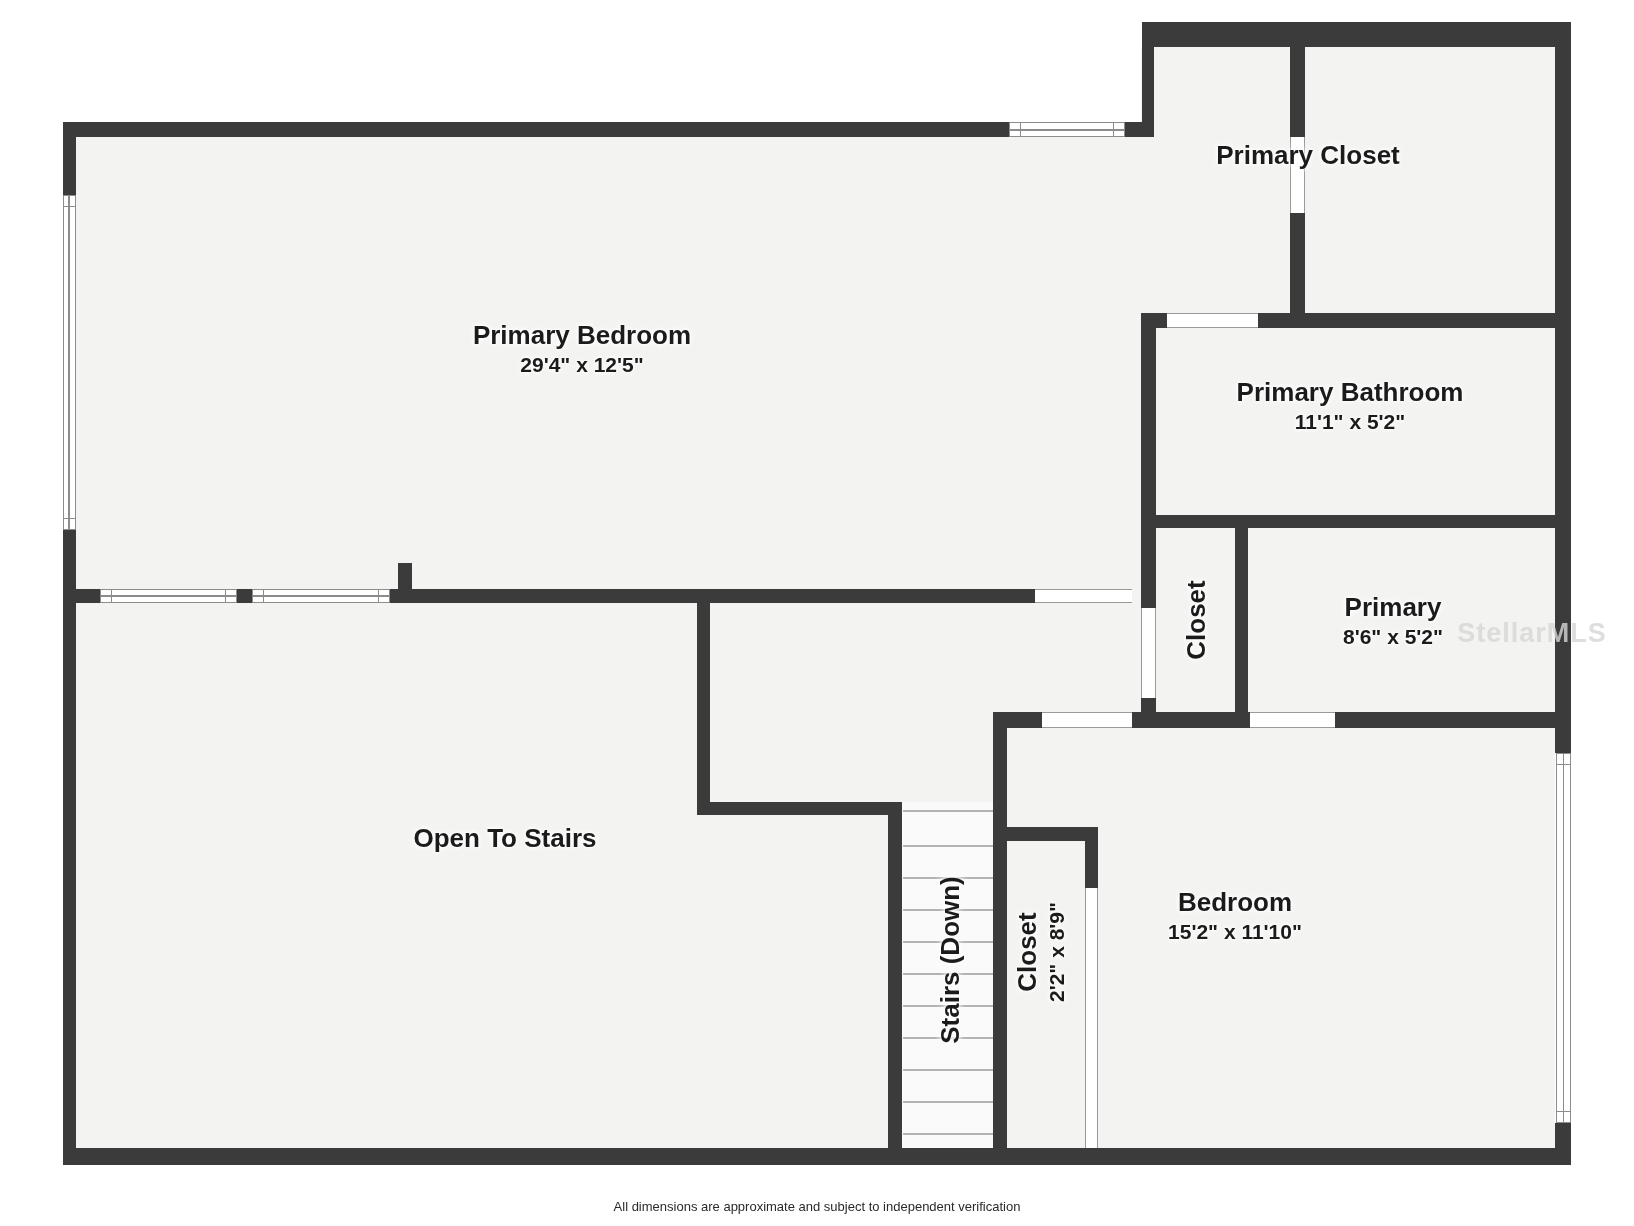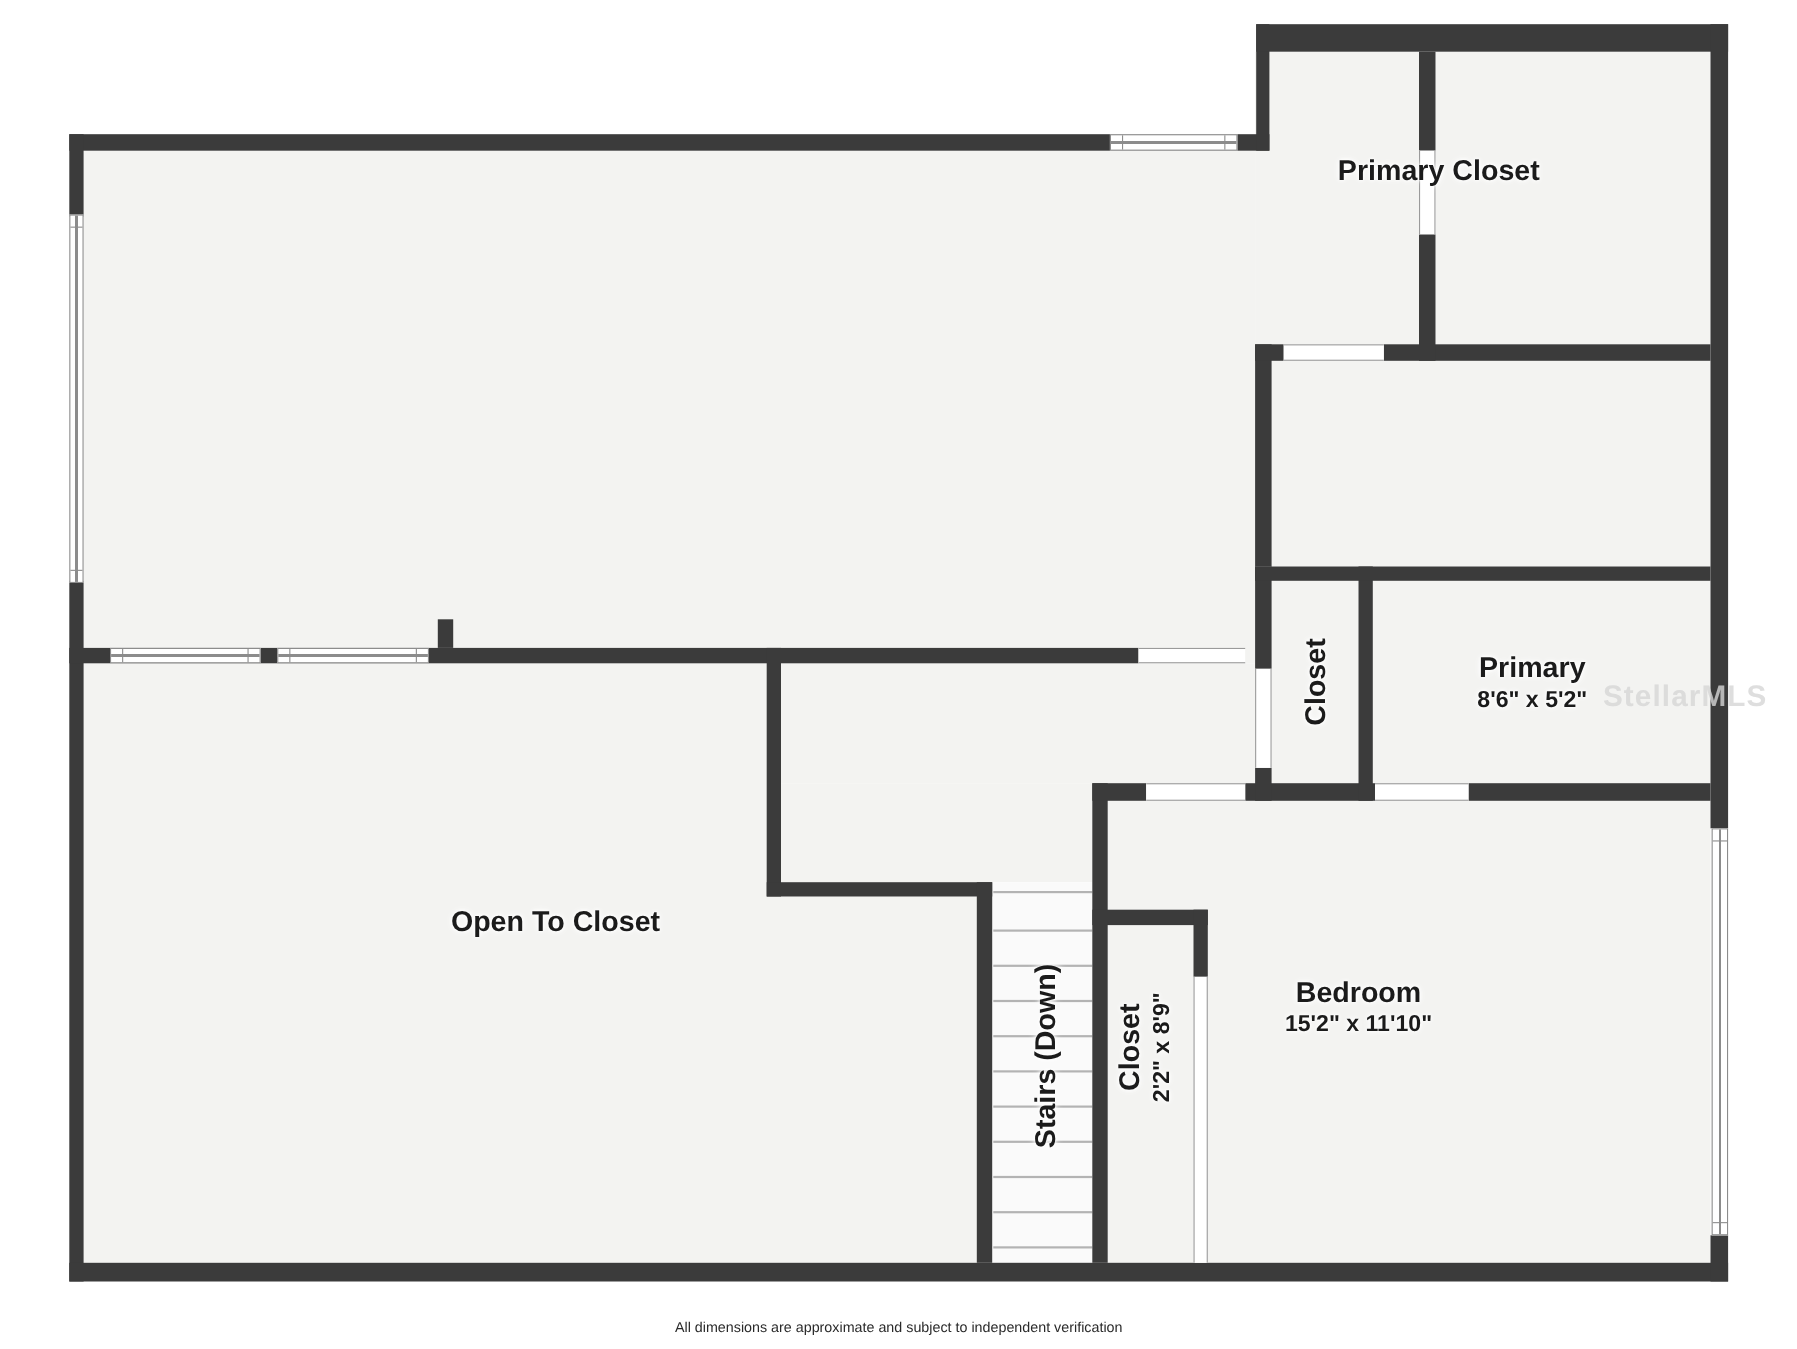--- a/index.html
+++ b/index.html
@@ -113,34 +113,42 @@
   <div class="door h" style="left:1042px;top:712px;width:90px;height:16px"></div>
   <div class="door h" style="left:1250px;top:712px;width:85px;height:16px"></div>
   <div class="door v" style="left:1085px;top:888px;width:13px;height:260px"></div>
 
   <div class="win v" style="left:63px;top:195px;width:13px;height:335px"></div>
   <div class="win h" style="left:1009px;top:122px;width:116px;height:15px"></div>
   <div class="win h" style="left:100px;top:589px;width:137px;height:14px"></div>
   <div class="win h" style="left:252px;top:589px;width:138px;height:14px"></div>
   <div class="win v" style="left:1556px;top:753px;width:15px;height:370px"></div>
 
+  <div class="room-label" style="left:582px;top:348px">
+    <div class="rname">Primary Bedroom</div>
+    <div class="rdims">29'4" x 12'5"</div>
+  </div>
   <div class="room-label" style="left:1308px;top:155px">
     <div class="rname">Primary Closet</div>
 
+  </div>
+  <div class="room-label" style="left:1350px;top:405px">
+    <div class="rname">Primary Bathroom</div>
+    <div class="rdims">11'1" x 5'2"</div>
   </div>
   <div class="room-label" style="left:1393px;top:620px">
     <div class="rname">Primary</div>
     <div class="rdims">8'6" x 5'2"</div>
   </div>
   <div class="room-label rot" style="left:1196px;top:620px">
     <div class="rname">Closet</div>
 
   </div>
   <div class="room-label" style="left:505px;top:838px">
-    <div class="rname">Open To Closet</div>
+    <div class="rname">Open To Stairs</div>
   </div>
   <div class="room-label rot" style="left:950px;top:960px">
     <div class="rname">Stairs (Down)</div>
   </div>
   <div class="room-label rot" style="left:1040px;top:952px">
     <div class="rname">Closet</div>
     <div class="rdims">2'2" x 8'9"</div>
   </div>
   <div class="room-label" style="left:1235px;top:915px">
     <div class="rname">Bedroom</div>

